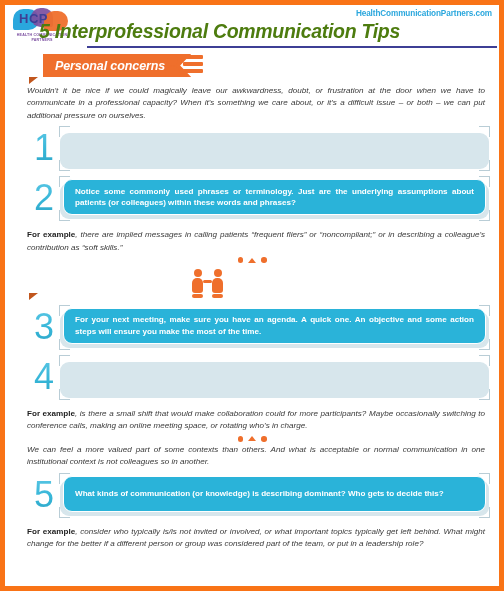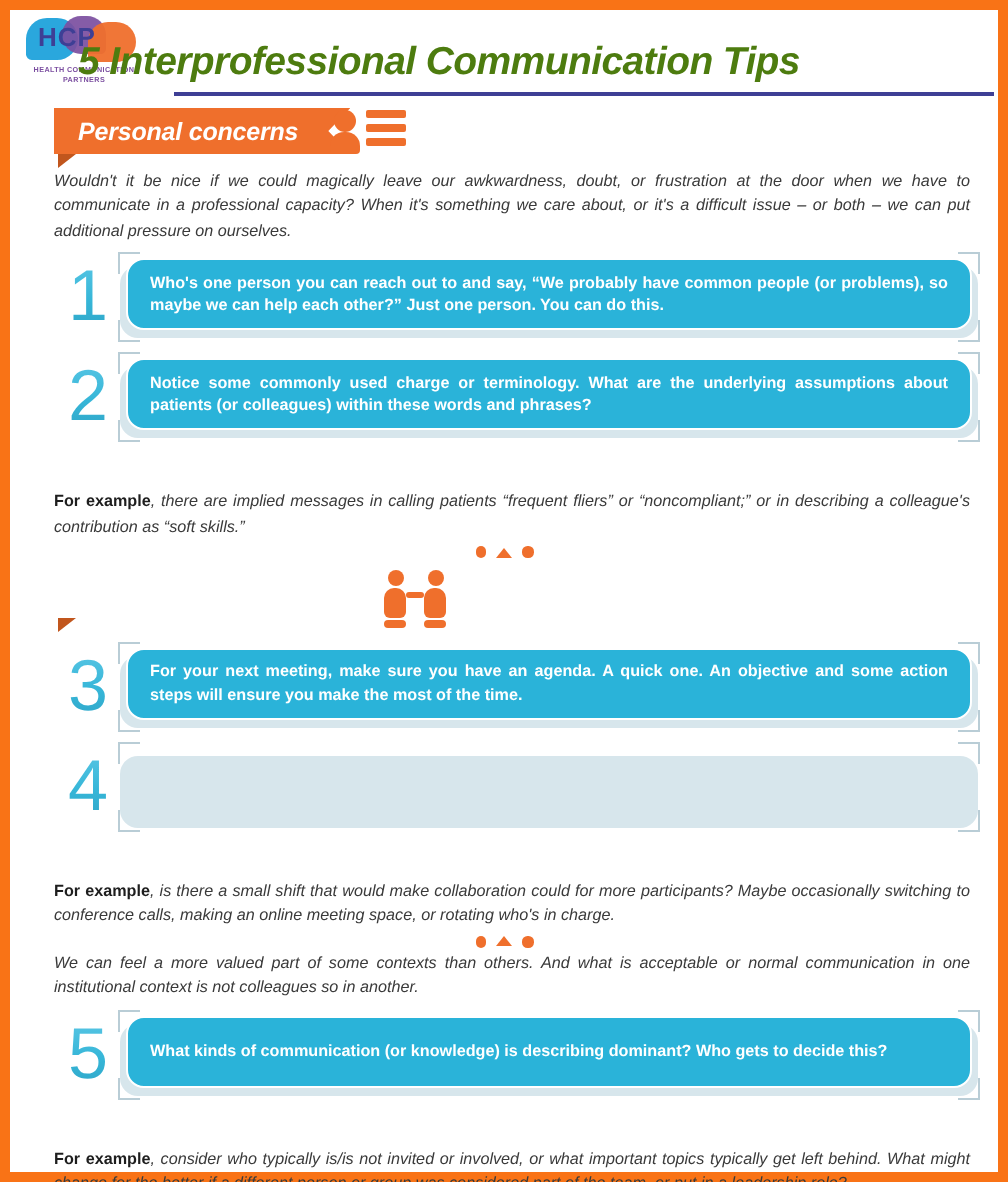--- a/index.html
+++ b/index.html
@@ -46,21 +46,21 @@
     font-size:19.5px;font-weight:bold;color:#4d7c0f;
     font-style:italic;letter-spacing:-.3px;
   }
   .title-rule{
     position:absolute;left:82px;width:410px;top:41px;height:1.6px;background:#3e3f95;
   }
 
   
   .section-head{position:relative;height:34px;margin-top:2px;}
   .ribbon{
-    position:absolute;left:22px;top:3px;height:23px;
+    position:absolute;left:38px;top:3px;height:23px;
     background:#ef6f2c;color:#fff;
     display:flex;align-items:center;
     padding:0 26px 0 12px;
     font-size:12.5px;font-weight:bold;font-style:italic;letter-spacing:-.1px;
     clip-path:polygon(0 0,100% 0,calc(100% - 11px) 50%,100% 100%,0 100%);
     text-align:right;
   }
   .ribbon-tail{
     position:absolute;left:24px;top:26px;width:9px;height:7px;
     background:#c1561d;
@@ -89,21 +89,21 @@
   .bk-col{top:15px;width:4px;height:11px;}
   .bk-base{left:0px;top:26px;width:36px;height:4px;}
 
   
   .intro{
     margin:0 14px 0 22px;
     font-size:8.1px;line-height:12.4px;color:#3a3a3a;
     font-style:italic;text-align:justify;
   }
   .example{
-    margin:23px 14px 0 22px;
+    margin:7px 14px 0 22px;
     font-size:8.1px;line-height:12.4px;color:#3a3a3a;
     font-style:italic;text-align:justify;
   }
   .example b{font-style:normal;font-weight:bold;color:#1e1e1e;}
 
   
   .tip{position:relative;height:47px;margin-top:3px;}
   .tip-num{
     position:absolute;left:24px;top:2px;width:30px;height:42px;
     display:flex;align-items:center;justify-content:center;
@@ -151,20 +151,21 @@
   <div class="header">
     <div class="logo">
       <div class="logo-bubbles">
         <span class="bub bub-blue"></span>
         <span class="bub bub-purple"></span>
         <span class="bub bub-orange"></span>
         <span class="logo-letters">HCP</span>
       </div>
       <div class="logo-sub">HEALTH COMMUNICATION PARTNERS</div>
     </div>
+    <div class="site-url">HealthCommunicationPartners.com</div>
     <div class="main-title">5 Interprofessional Communication Tips</div>
     <div class="title-rule"></div>
   </div>
 
   <div class="section-head">
     <div class="ribbon">Personal concerns</div>
     <div class="ribbon-tail"></div>
     <div class="sec-icon" style="left:160px;">
       <div class="icon-person">
         <span class="ip-head"></span>
@@ -177,34 +178,31 @@
   </div>
   <div class="intro">Wouldn't it be nice if we could magically leave our awkwardness, doubt, or frustration at the door when we have to communicate in a professional capacity? When it's something we care about, or it's a difficult issue – or both – we can put additional pressure on ourselves.</div>
 
   <div class="tip">
     <div class="tip-num">1</div>
     <div class="tip-shadow"></div>
     <span class="tip-corner c-tl"></span>
     <span class="tip-corner c-tr"></span>
     <span class="tip-corner c-bl"></span>
     <span class="tip-corner c-br"></span>
+  </div>
+
+  <div class="tip">
+    <div class="tip-num">2</div>
+    <div class="tip-shadow"></div>
+    <span class="tip-corner c-tl"></span>
+    <span class="tip-corner c-tr"></span>
+    <span class="tip-corner c-bl"></span>
+    <span class="tip-corner c-br"></span>
     <div class="tip-box">
-      <span class="tip-text">Who's one person you can reach out to and say, “We probably have common people (or problems), so maybe we can help each other?” Just one person. You can do this.</span>
-    </div>
-  </div>
-
-  <div class="tip">
-    <div class="tip-num">2</div>
-    <div class="tip-shadow"></div>
-    <span class="tip-corner c-tl"></span>
-    <span class="tip-corner c-tr"></span>
-    <span class="tip-corner c-bl"></span>
-    <span class="tip-corner c-br"></span>
-    <div class="tip-box">
-      <span class="tip-text">Notice some commonly used charge or terminology. What are the underlying assumptions about patients (or colleagues) within these words and phrases?</span>
+      <span class="tip-text">Notice some commonly used phrases or terminology. Just are the underlying assumptions about patients (or colleagues) within these words and phrases?</span>
     </div>
   </div>
 
   <div class="example">
     <b>For example</b><span>, there are implied messages in calling patients “frequent fliers” or “noncompliant;” or in describing a colleague's contribution as “soft skills.”</span>
   </div>
 
   <div class="divider">
     <span class="dot"></span>
     <span class="tri"></span>

